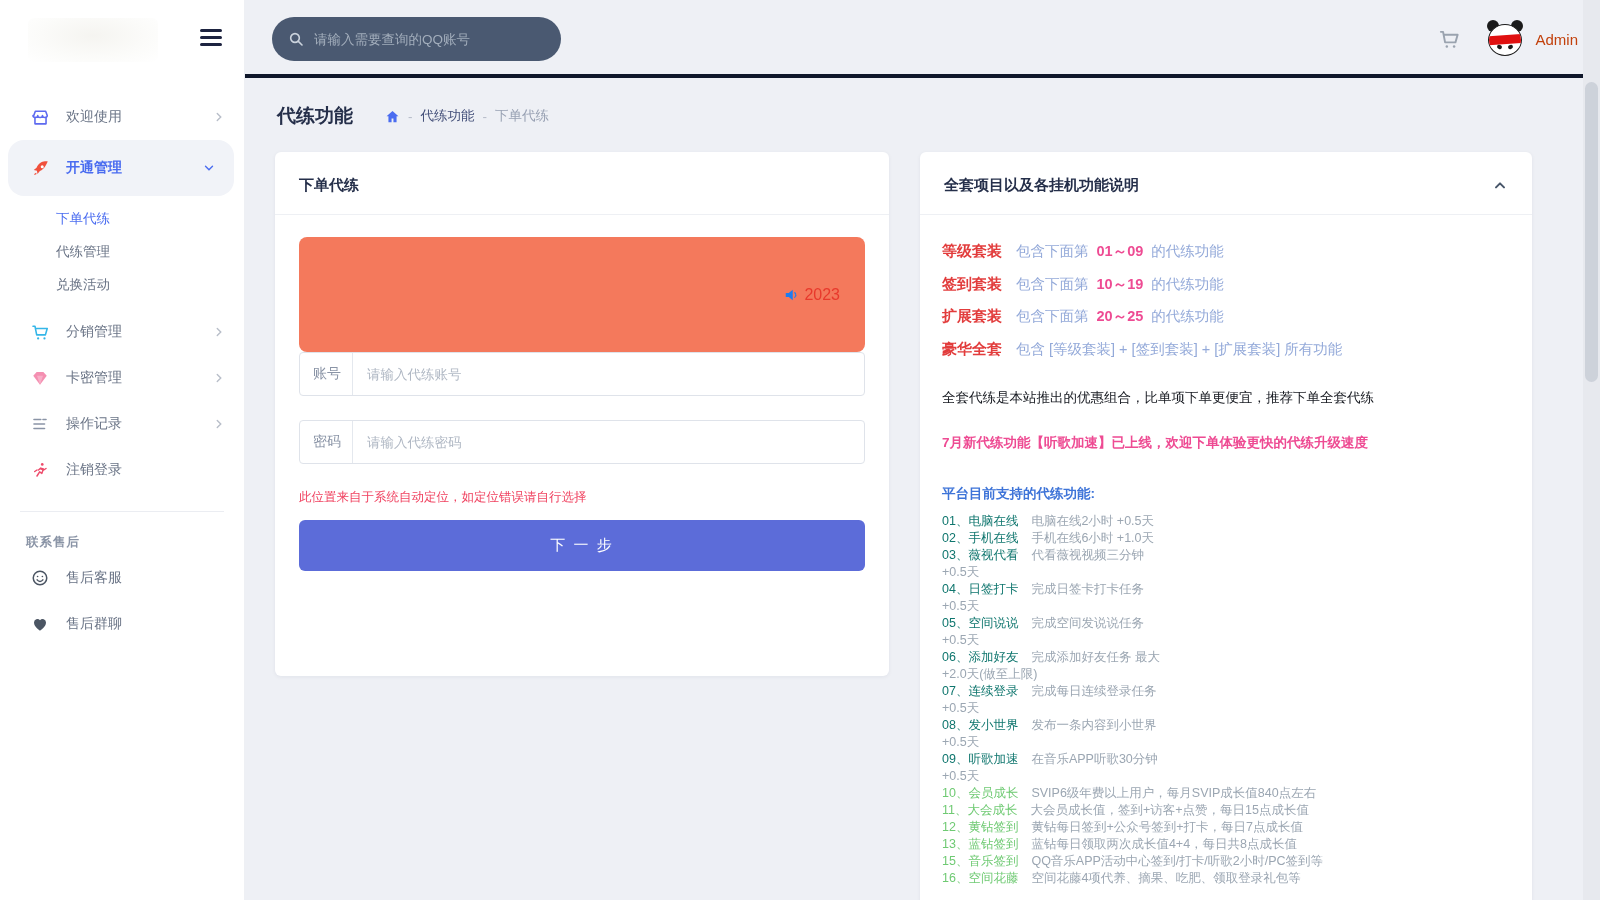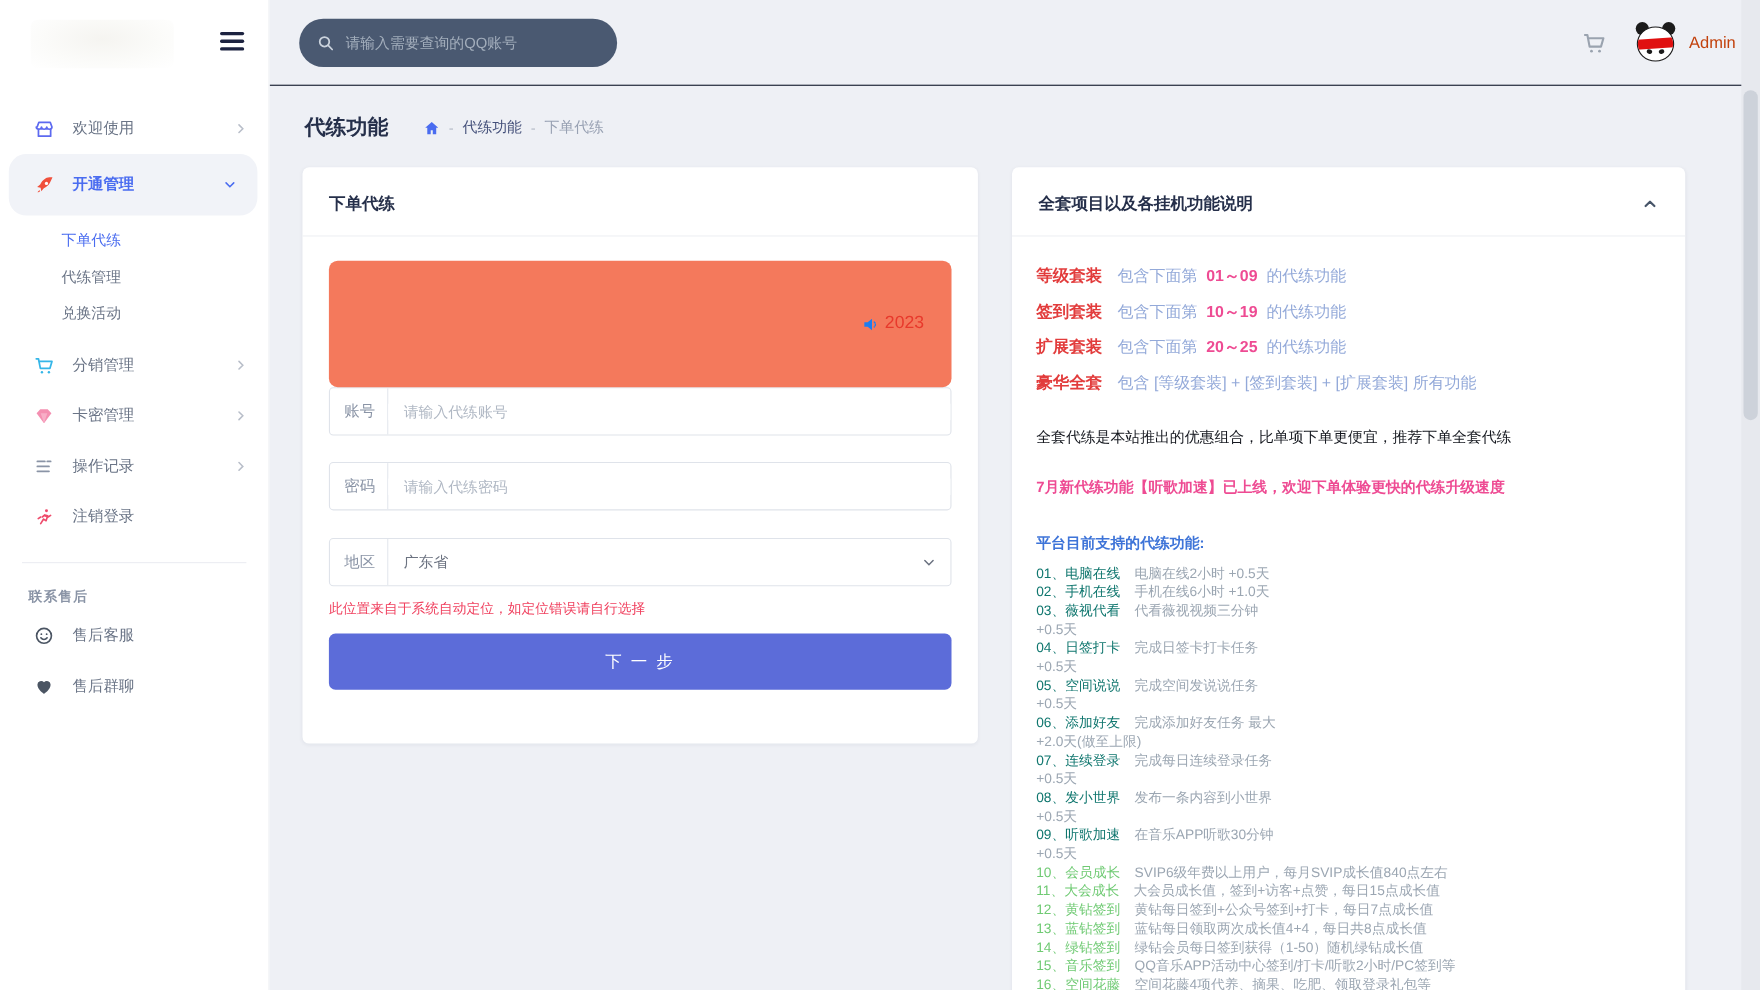--- a/index.html
+++ b/index.html
@@ -19,21 +19,21 @@
   .menu-item .mi-icon { width:20px; height:20px; margin-right:16px; flex:0 0 20px; display:flex; align-items:center; justify-content:center; }
   .menu-item .chev { margin-left:auto; display:flex; }
   .menu-item.active-parent { margin:0 10px 0 8px; padding-left:22px; height:56px; border-radius:16px; background:#f1f3f8; color:#4a6cf0; font-weight:bold; }
   .submenu { padding:6px 0 8px 0; }
   .submenu-item { height:33px; line-height:33px; padding-left:56px; font-size:13.5px; color:#6a7486; cursor:pointer; }
   .submenu-item.active { color:#4a6cf0; }
   .side-divider { height:1px; background:#ebedf2; margin:18px 20px 0 20px; }
   .section-label { padding:22px 0 4px 26px; font-size:12.5px; font-weight:bold; color:#8a94a6; letter-spacing:1px; }
 
   
-  .topbar { position:absolute; left:245px; top:0; width:1355px; height:78px; border-bottom:1px solid #0f172a; }
+  .topbar { position:absolute; left:245px; top:0; width:1355px; height:78px; border-bottom:4px solid #0f172a; }
   .search-pill { position:absolute; left:27px; top:17px; width:289px; height:44px; border-radius:22px; background:#4a5971; display:flex; align-items:center; padding:0 16px; }
   .search-pill input { background:transparent; border:none; outline:none; color:#dfe5ec; font-size:13.5px; margin-left:10px; width:220px; font-family:inherit; }
   .search-pill input::placeholder { color:#a3aebc; }
   .top-right { position:absolute; right:22px; top:0; height:78px; display:flex; align-items:center; gap:26px; }
   .cart-btn { cursor:pointer; display:flex; }
   .admin-wrap { display:flex; align-items:center; gap:12px; cursor:pointer; }
   .admin-name { font-size:15px; color:#c2410c; }
 
   
   .avatar { position:relative; width:36px; height:36px; }
@@ -310,30 +310,20 @@
         <span class="f-sep"></span>
         <input type="text" placeholder="请输入代练账号" style="">
       </div>
 
       <div class="field" style="margin-bottom:25px;">
         <span class="f-label">密码</span>
         <span class="f-sep"></span>
         <input type="text" placeholder="请输入代练密码" style="">
       </div>
 
-      <div class="field select-field">
-        <span class="f-label">地区</span>
-        <span class="f-sep"></span>
-        <span class="select-value">广东省</span>
-        <span class="select-chev">
-          <svg width="15" height="15" viewBox="0 0 24 24" fill="none" stroke="#6b7280" stroke-width="2.2" stroke-linecap="round">
-              <polyline points="6 9 12 15 18 9"></polyline>
-            </svg>
-        </span>
-      </div>
 
       <div class="form-hint">此位置来自于系统自动定位，如定位错误请自行选择</div>
 
       <button class="next-btn">下 一 步</button>
     </div>
   </section>
 
   <section class="card info-card">
     <div class="card-hd">
       <span class="card-hd-title">全套项目以及各挂机功能说明</span>
@@ -394,23 +384,20 @@
           <div>
             <div class="feat-main"><span class="feat-head green">11、大会成长</span><span class="feat-desc">大会员成长值，签到+访客+点赞，每日15点成长值</span></div>
           </div>
           <div>
             <div class="feat-main"><span class="feat-head green">12、黄钻签到</span><span class="feat-desc">黄钻每日签到+公众号签到+打卡，每日7点成长值</span></div>
           </div>
           <div>
             <div class="feat-main"><span class="feat-head green">13、蓝钻签到</span><span class="feat-desc">蓝钻每日领取两次成长值4+4，每日共8点成长值</span></div>
           </div>
           <div>
-            <div class="feat-main"><span class="feat-head green">14、绿钻签到</span><span class="feat-desc">绿钻会员每日签到获得（1-50）随机绿钻成长值</span></div>
-          </div>
-          <div>
             <div class="feat-main"><span class="feat-head green">15、音乐签到</span><span class="feat-desc">QQ音乐APP活动中心签到/打卡/听歌2小时/PC签到等</span></div>
           </div>
           <div>
             <div class="feat-main"><span class="feat-head green">16、空间花藤</span><span class="feat-desc">空间花藤4项代养、摘果、吃肥、领取登录礼包等</span></div>
           </div>
         </div>
     </div>
   </section>
 
   <div class="scroll-track">

